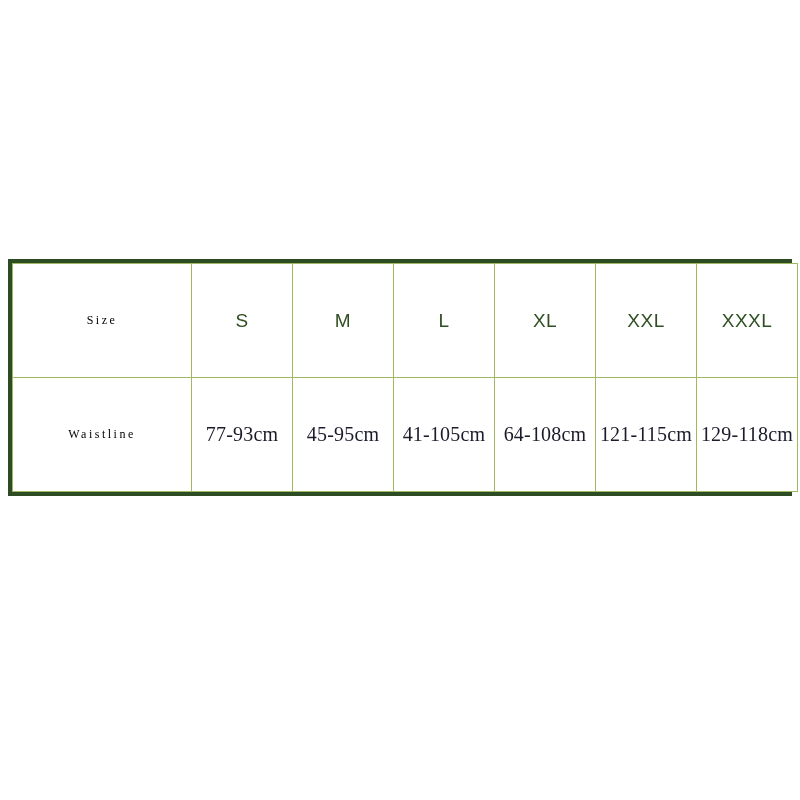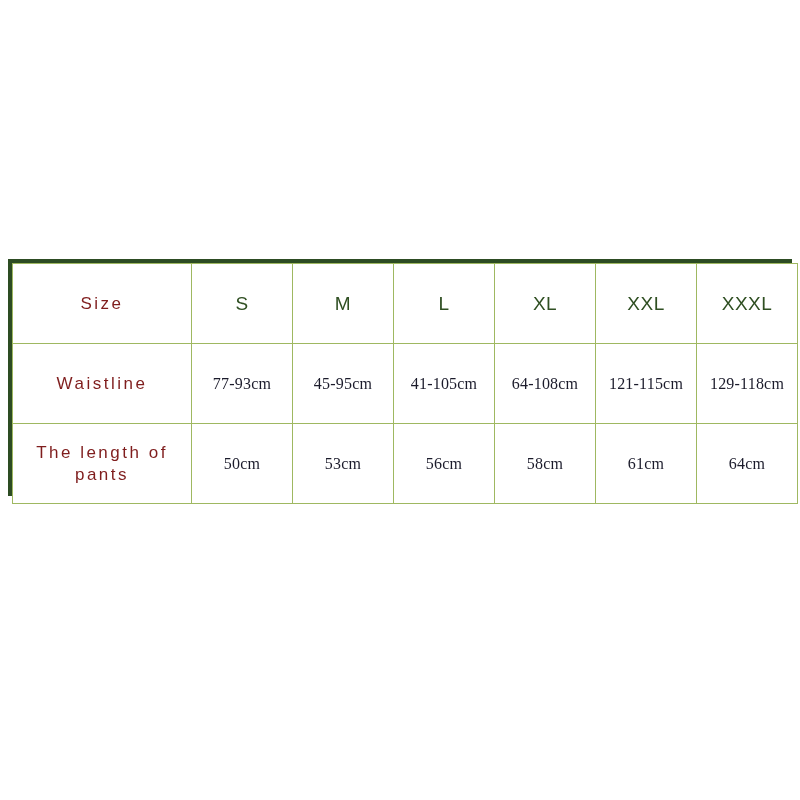--- a/index.html
+++ b/index.html
@@ -50,42 +50,42 @@
   
   col.label-col { width: 179px; }
   col.data-col  { width: 101px; }
 
   
   tr.header-row td {
     height: 79px;
   }
   td.label-cell {
     background: #d6e5b4;
-    color: #7f1d1d;
-    font-family: Liberation Sans, sans-serif;
-    font-size: 17px;
+    color: #000000;
+    font-family: Liberation Serif, serif;
+    font-size: 12px;
     letter-spacing: 2.5px;
     line-height: 1.28;
     padding: 0 4px;
   }
   td.size-head {
     background: #eaf0de;
     color: #2f4f22;
     font-family: "Liberation Sans", sans-serif;
     font-size: 19px;
     letter-spacing: 0.5px;
   }
 
   
   tr.data-row td { height: 79px; }
   td.data-cell {
     background: #ffffff;
     color: #1b1b2b;
     font-family: "Liberation Serif", "DejaVu Serif", serif;
-    font-size: 16px;
+    font-size: 20px;
     letter-spacing: 0.2px;
     white-space: nowrap;
   }
 </style>
 </head>
 <body>
 
 <div id="page">
 
   <div id="size-chart-wrap">
@@ -113,26 +113,17 @@
         <tr class="data-row">
           <td class="label-cell">Waistline</td>
           <td class="data-cell">77-93cm</td>
           <td class="data-cell">45-95cm</td>
           <td class="data-cell">41-105cm</td>
           <td class="data-cell">64-108cm</td>
           <td class="data-cell">121-115cm</td>
           <td class="data-cell">129-118cm</td>
         </tr>
 
-        <tr class="data-row">
-          <td class="label-cell"><span>The length of</span><br><span>pants</span></td>
-          <td class="data-cell">50cm</td>
-          <td class="data-cell">53cm</td>
-          <td class="data-cell">56cm</td>
-          <td class="data-cell">58cm</td>
-          <td class="data-cell">61cm</td>
-          <td class="data-cell">64cm</td>
-        </tr>
       </tbody>
     </table>
   </div>
 
 </div>
 
 </body></html>

